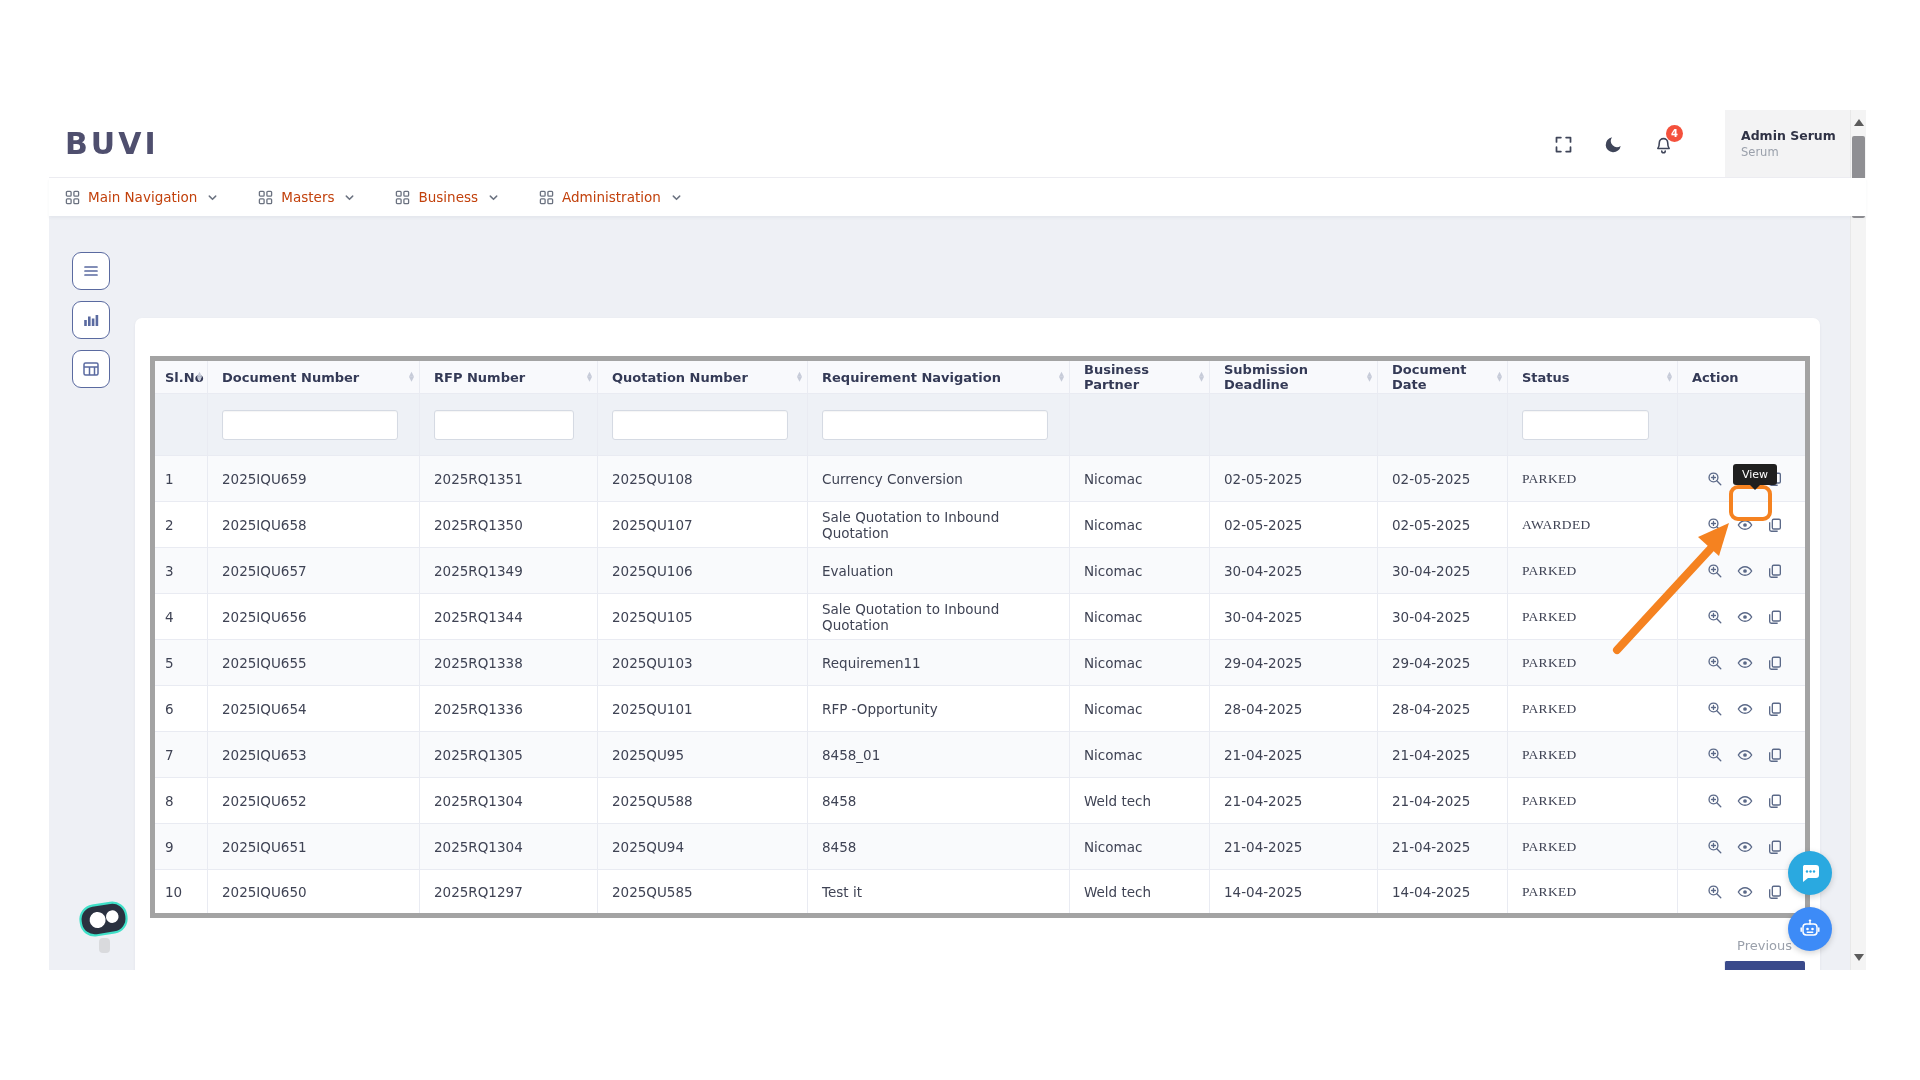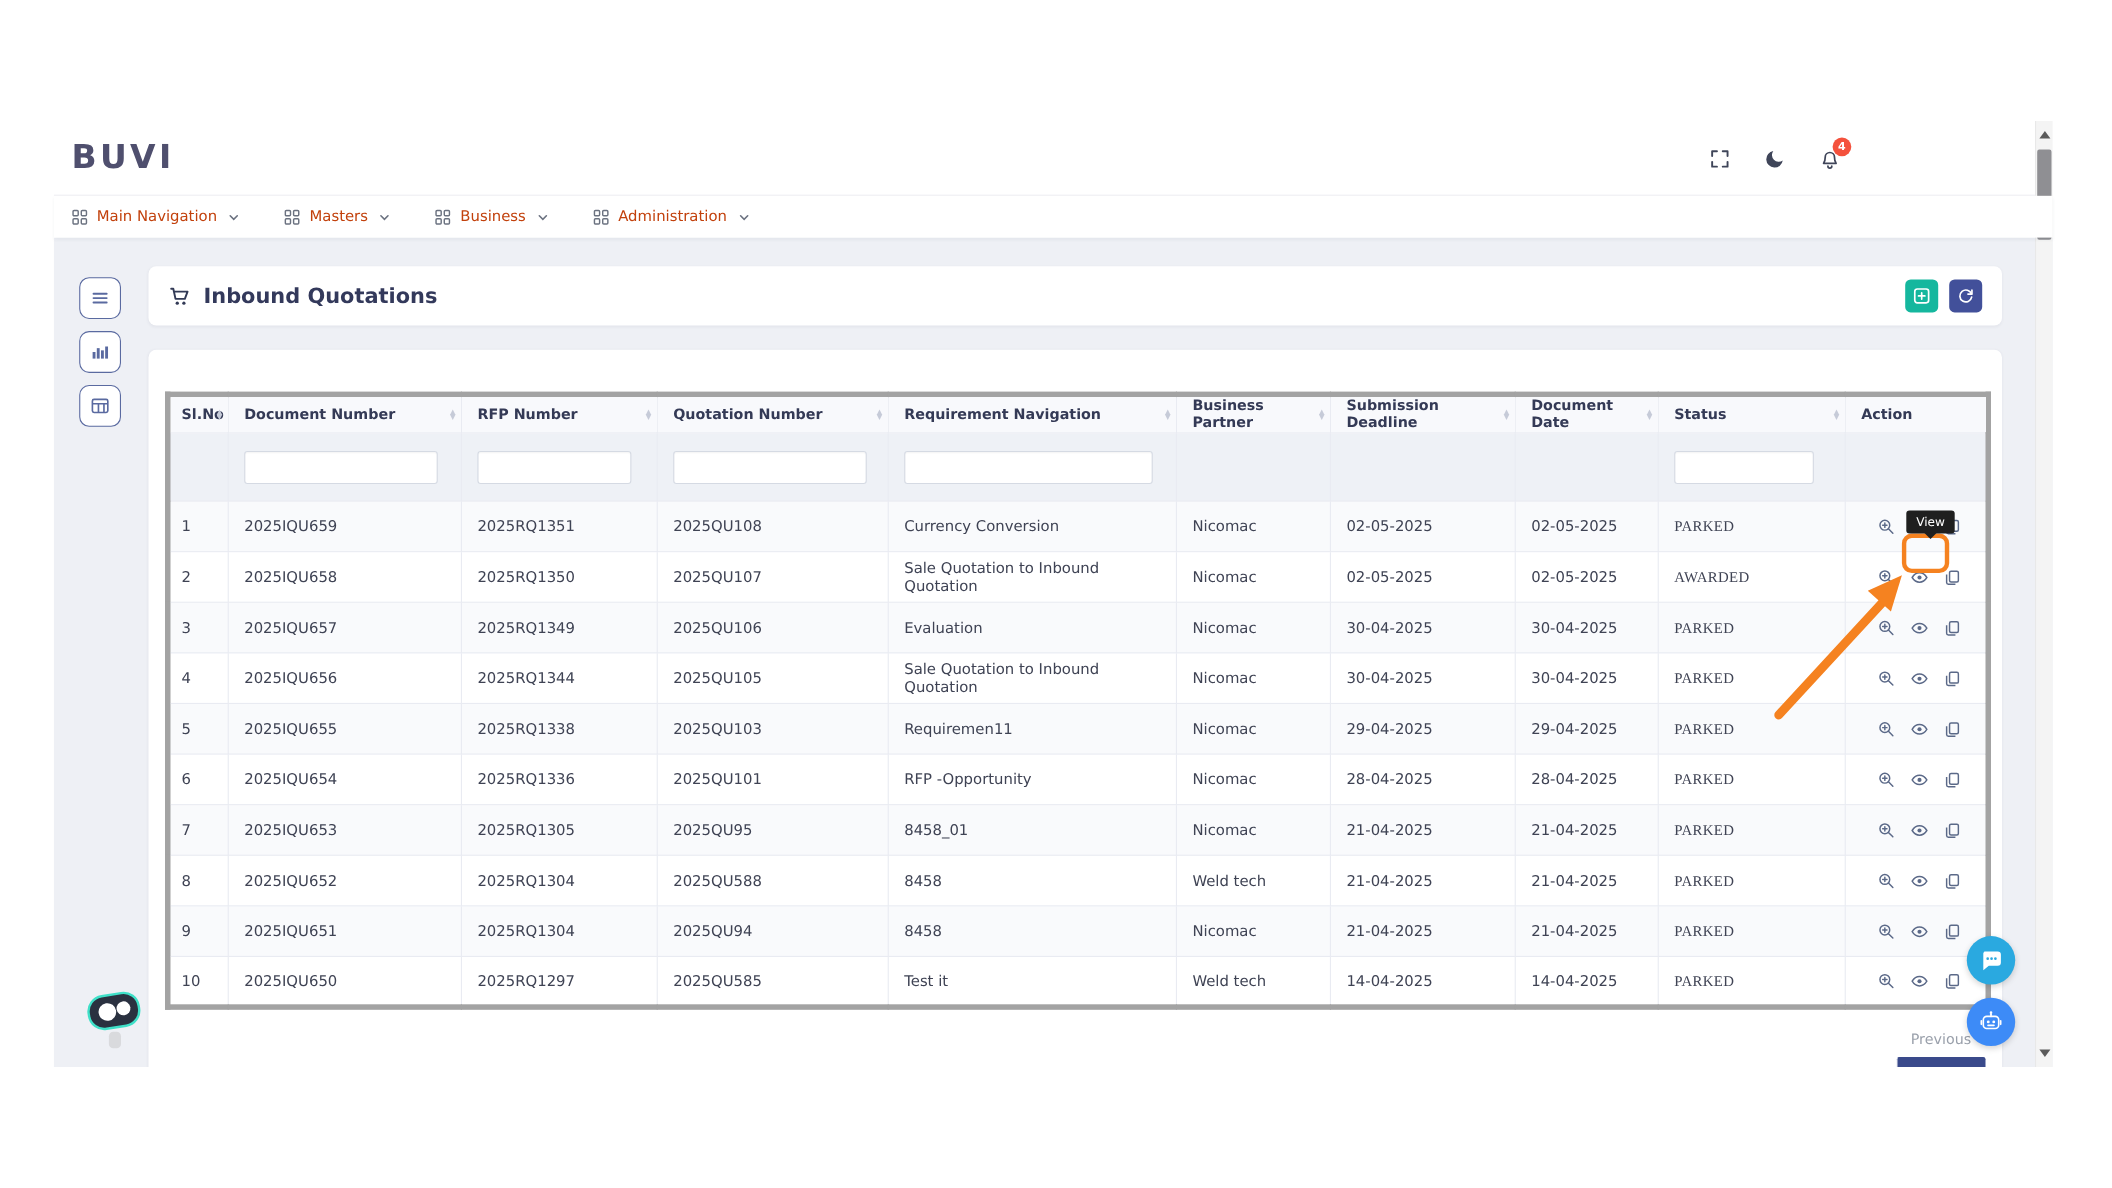--- a/index.html
+++ b/index.html
@@ -116,20 +116,24 @@
             </svg>
         </span>
         <span class="tb-icon">
           <svg viewBox="0 0 24 24" fill="none" stroke="#3f4559" stroke-width="1.8" stroke-linecap="round" stroke-linejoin="round">
               <path d="M18.5 16.5h-13c1.3-1.5 1.7-3.9 1.7-6.4a4.8 4.8 0 0 1 9.6 0c0 2.5.4 4.9 1.7 6.4Z"></path>
               <path d="M10 19.5a2 2 0 0 0 4 0"></path>
             </svg>
           <span class="badge">4</span>
         </span>
       </div>
+      <div class="user-box">
+        <div class="user-name">Admin Serum</div>
+        <div class="user-role">Serum</div>
+      </div>
     </header>
 
     <nav class="navbar">
       <div class="nav-item">
         <svg class="grid" viewBox="0 0 16 16" fill="none" stroke="#6b7280" stroke-width="1.4">
             <rect x="1.5" y="1.5" width="5" height="5" rx="1"></rect>
             <rect x="9.5" y="1.5" width="5" height="5" rx="1"></rect>
             <rect x="1.5" y="9.5" width="5" height="5" rx="1"></rect>
             <rect x="9.5" y="9.5" width="5" height="5" rx="1"></rect>
           </svg>
@@ -193,42 +197,20 @@
             </svg>
         </div>
         <div class="rail-btn">
           <svg viewBox="0 0 18 18" fill="none" stroke="#5a6aa0" stroke-width="1.5">
               <rect x="2" y="3" width="14" height="12" rx="1.5"></rect>
               <path d="M2 7h14M7.5 7v8M12.5 7v8"></path>
             </svg>
         </div>
       </div>
 
-      <section class="card title-card">
-        <svg class="cart-ic" viewBox="0 0 24 24" fill="none" stroke="#323a56" stroke-width="2" stroke-linecap="round" stroke-linejoin="round">
-            <path d="M3 4h2.2l2.3 10.5h9.7L20 7H6"></path>
-            <circle cx="9.3" cy="19" r="1.7" fill="#323a56" stroke="none"></circle>
-            <circle cx="16.2" cy="19" r="1.7" fill="#323a56" stroke="none"></circle>
-          </svg>
-        <h1 class="page-title">Inbound Quotations</h1>
-        <div class="title-actions">
-          <button class="btn-sq btn-add">
-            <svg viewBox="0 0 20 20" fill="none" stroke="#fff" stroke-width="1.7" stroke-linecap="round">
-                <rect x="3" y="3" width="14" height="14" rx="2.5"></rect>
-                <path d="M10 6.8v6.4M6.8 10h6.4"></path>
-              </svg>
-          </button>
-          <button class="btn-sq btn-refresh">
-            <svg viewBox="0 0 20 20" fill="none" stroke="#fff" stroke-width="1.7" stroke-linecap="round" stroke-linejoin="round">
-                <path d="M15.8 8.2a6 6 0 1 0 .2 3"></path>
-                <path d="M16.3 4.2v4h-4"></path>
-              </svg>
-          </button>
-        </div>
-      </section>
 
       <section class="card table-card">
 
         <table class="dt">
           <colgroup>
             <col class="c0">
               <col class="c1">
               <col class="c2">
               <col class="c3">
               <col class="c4">

